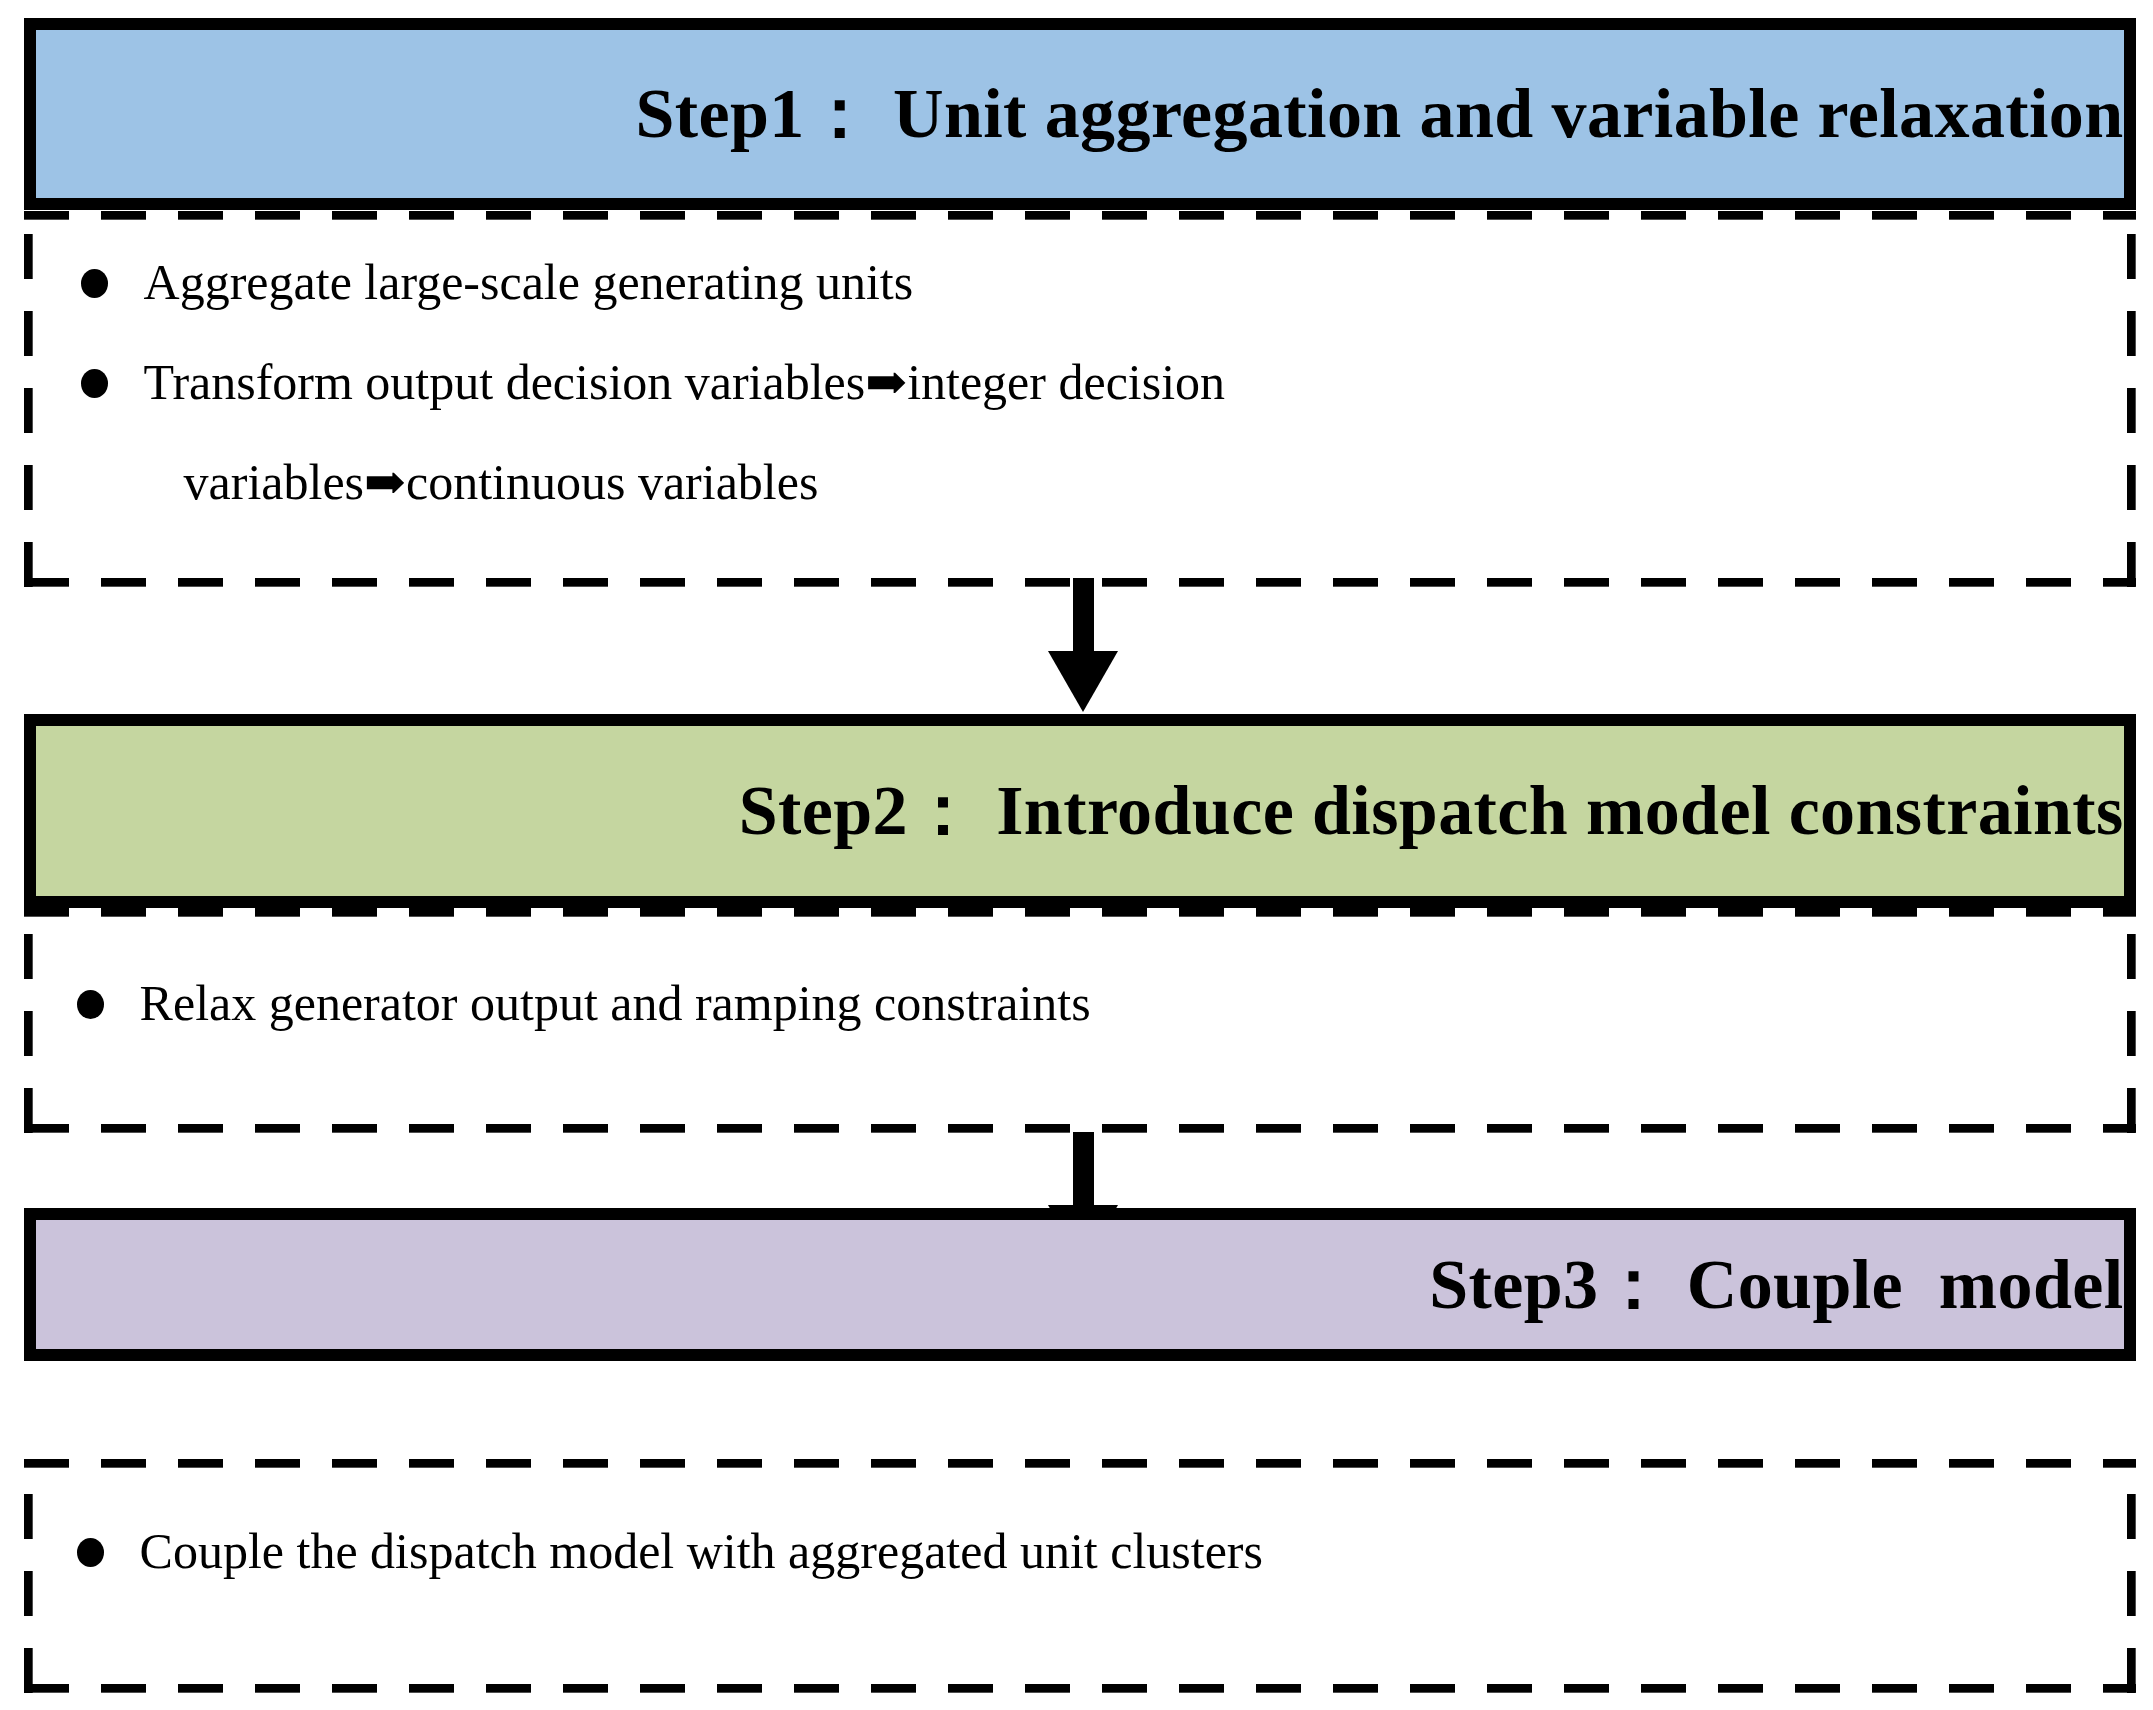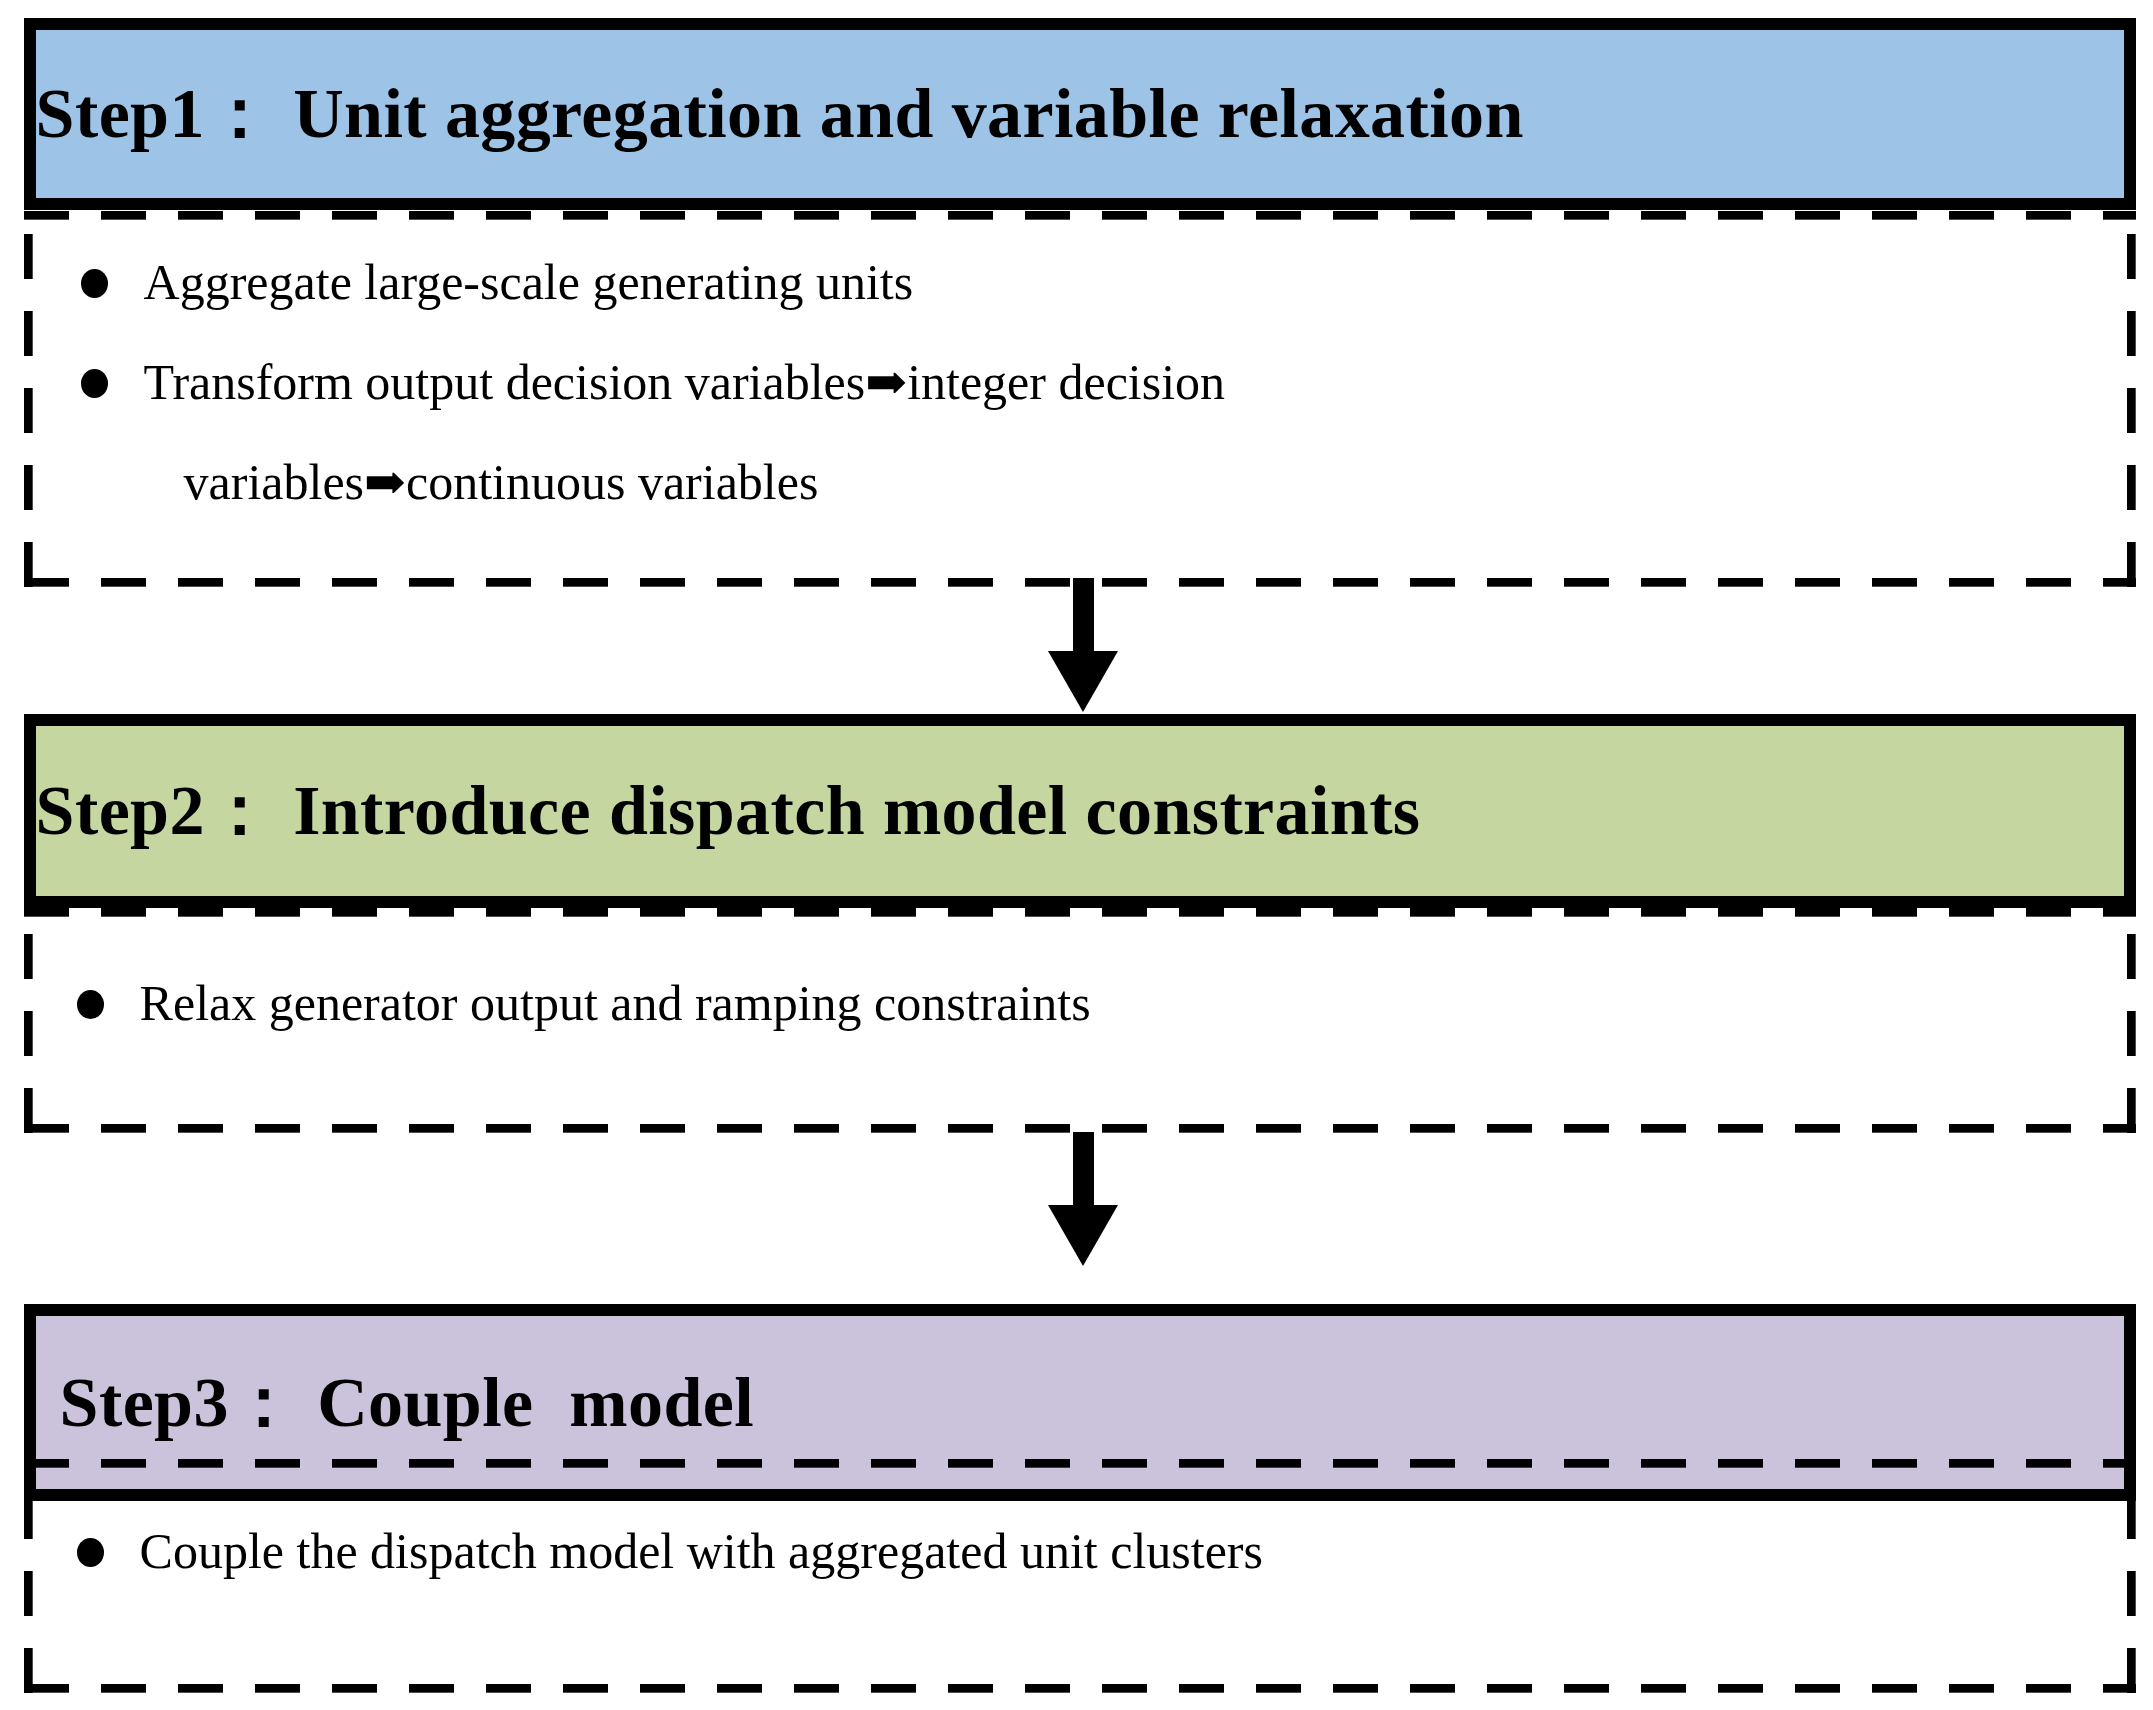--- a/index.html
+++ b/index.html
@@ -19,25 +19,25 @@
 
   
   .header-box {
     position: absolute;
     left: 23.6px;
     width: 2112px;
     box-sizing: border-box;
     border: 12.2px solid #000000;
     display: flex;
     align-items: center;
-    justify-content: flex-start;
+    justify-content: flex-end;
   }
   #header-1 { top: 17.5px;   height: 192px; }
   #header-2 { top: 714px;  height: 194px; }
-  #header-3 { top: 1304px; height: 197px; padding-left: 24px; }
+  #header-3 { top: 1208px; height: 153px; padding-left: 24px; }
   .header-text {
     font-weight: bold;
     font-size: 70px;
     letter-spacing: 0.4px;
     white-space: pre;
   }
 
   
   .dashed-box {
     position: absolute;

